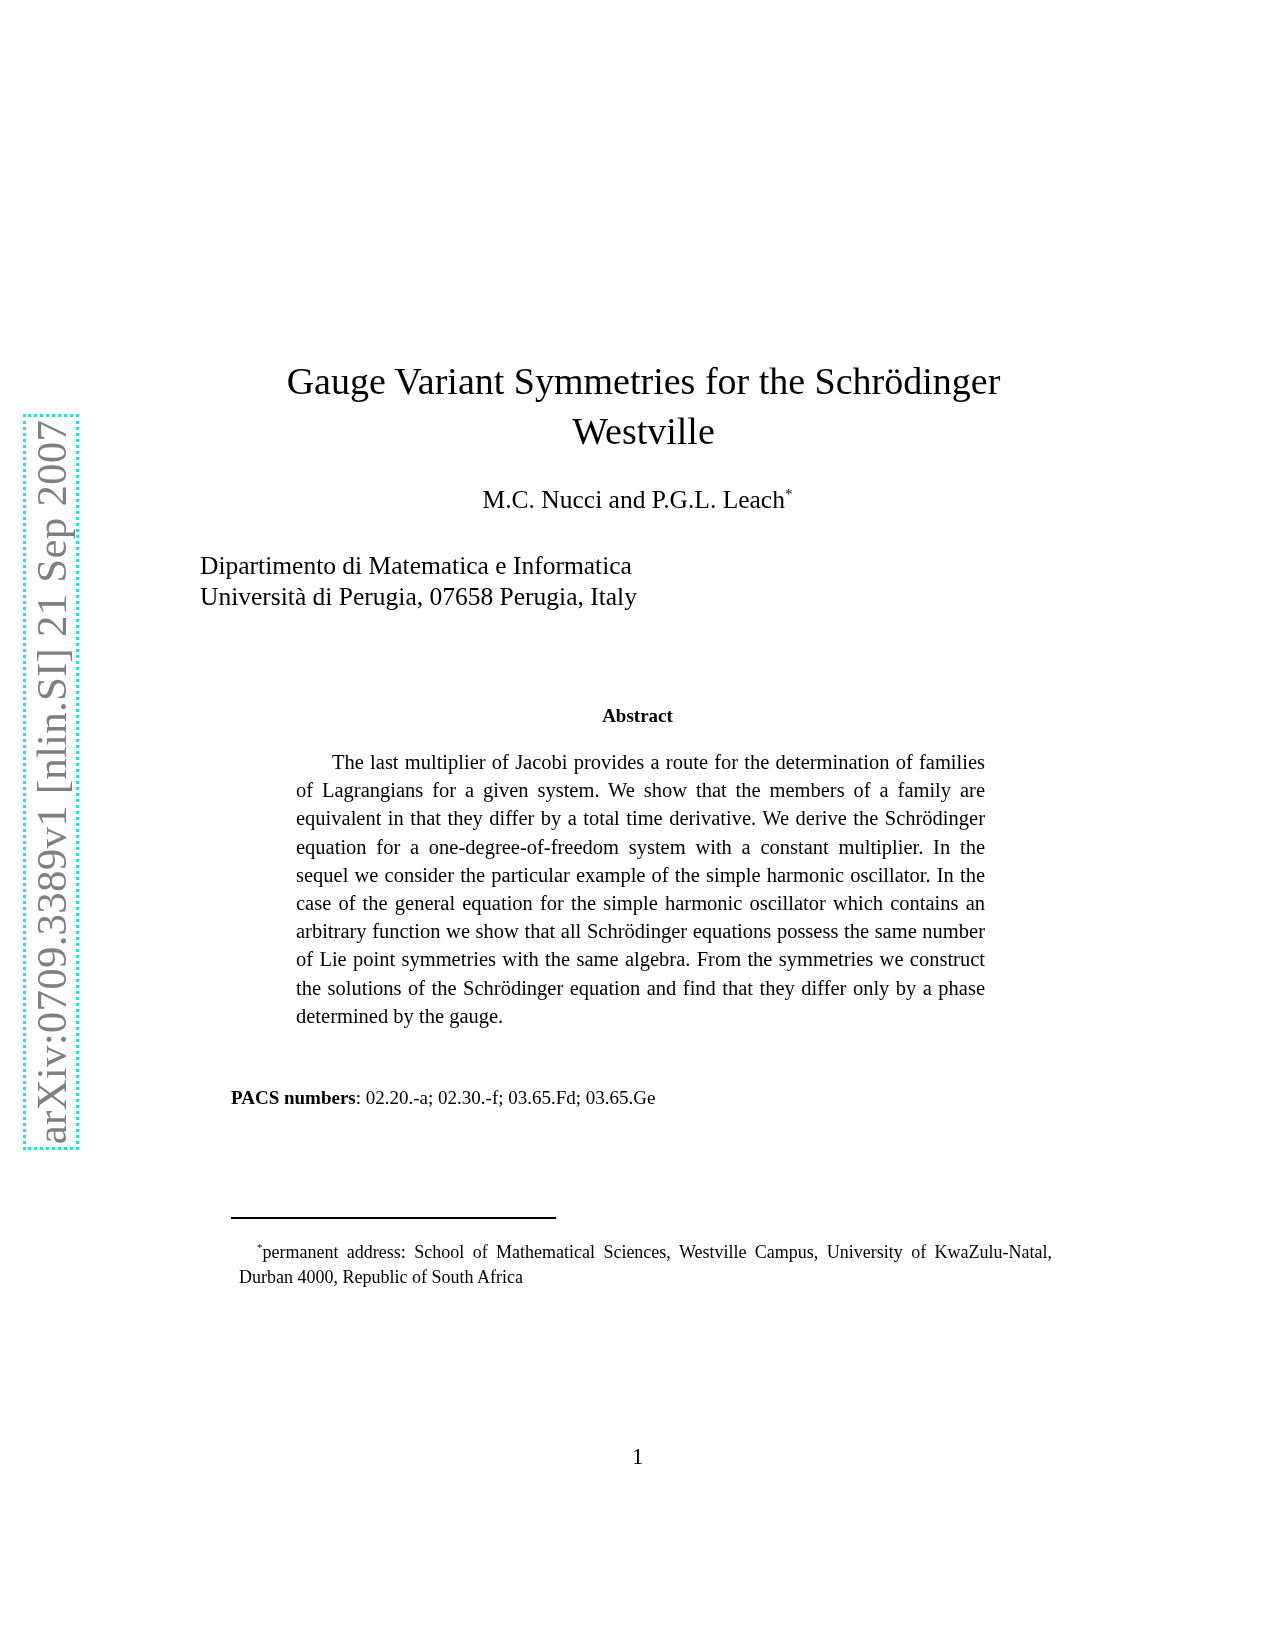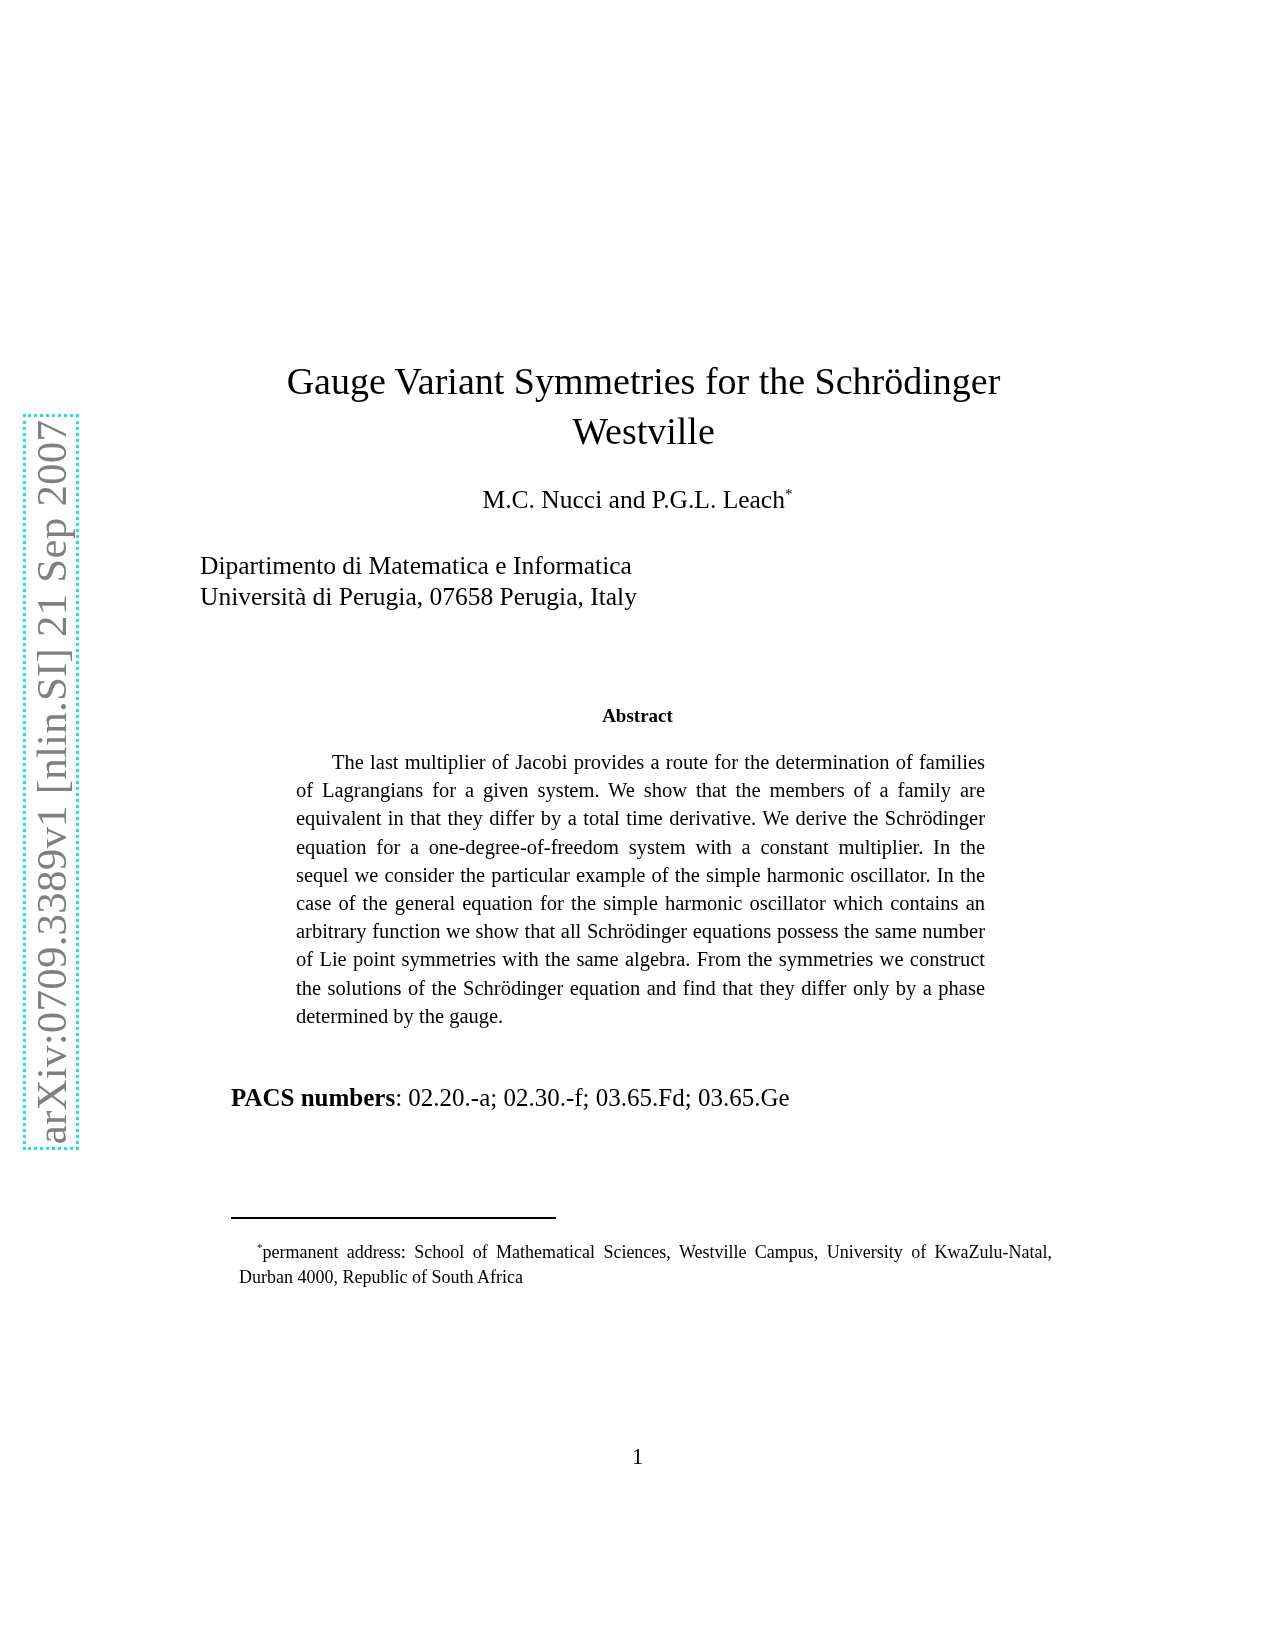--- a/index.html
+++ b/index.html
@@ -38,21 +38,21 @@
     position: absolute; left: 200px; width: 875px; top: 705px;
     text-align: center; font-family: "Liberation Serif", serif; font-weight: bold; font-size: 19px;
   }
   .abstract-body {
     position: absolute; left: 292px; width: 689px; top: 744px;
     font-family: "Liberation Serif", serif; font-size: 20.5px; line-height: 28.2px;
     text-align: justify; text-indent: 36px; margin: 4px;
   }
   .meta {
     position: absolute; left: 231px; width: 813px; top: 1083px;
-    font-family: "Liberation Serif", serif; font-size: 25px; line-height: 30.5px;
+    font-family: "Liberation Serif", serif; font-size: 19px; line-height: 30.5px;
   }
   .meta b { font-weight: bold; }
   .fn-rule {
     position: absolute; left: 231px; top: 1217px; width: 325px; height: 2px; background: #000;
   }
   .footnote {
     position: absolute; left: 231px; width: 813px; top: 1227px;
     font-family: "Liberation Serif", serif; font-size: 18px; line-height: 25px;
     text-align: justify; text-indent: 18px; margin: 8px;
   }

